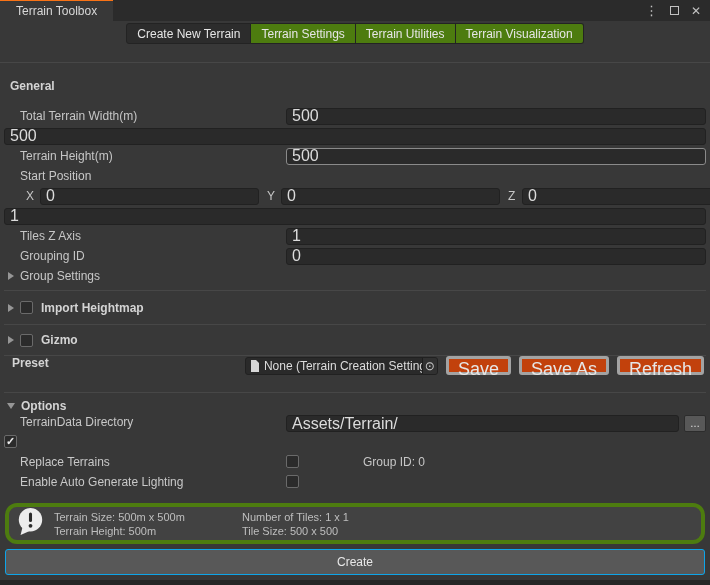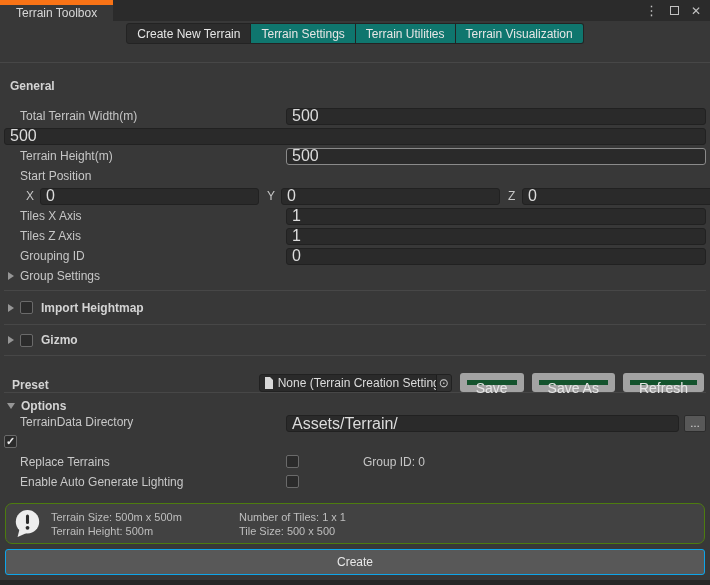--- a/index.html
+++ b/index.html
@@ -8,31 +8,31 @@
     background:#383838;
     font-family:"Liberation Sans", sans-serif;
     font-size:12px;
     color:#C8C8C8;
     position:relative;
   }
   
   .titlebar { height:21px; background:#2B2B2B; display:flex; align-items:stretch; }
   .title-tab {
     background:#383838; padding:0 16px; display:flex; align-items:center;
-    color:#D8D8D8; border-top:5px solid #f97316;
+    color:#D8D8D8; border-top:1px solid #f97316;
   }
   .win-icons { margin-left:auto; display:flex; align-items:center; gap:12px; padding-right:9px; color:#C2C2C2; }
   .menu-dots { font-size:13px; line-height:1; cursor:default; }
   .max-box { width:9px; height:9px; border:1.5px solid #C2C2C2; display:inline-block; }
   .close-x { font-size:12px; line-height:1; }
   
   .toolbar { height:42px; display:flex; justify-content:center; align-items:flex-start; border-bottom:1px solid #474747; padding-top:2px; }
   .seg {
     height:21px; display:flex; align-items:center; padding:0 10px;
-    background:#0f766e; border:1px solid #232323; border-left-width:0;
+    background:#4d7c0f; border:1px solid #232323; border-left-width:0;
     color:#E6E6E6; cursor:pointer; white-space:nowrap;
   }
   .seg:first-child { border-left-width:1px; border-radius:3px 0 0 3px; }
   .seg:last-child { border-radius:0 3px 3px 0; }
   .seg.selected { background:#2C2C2C; }
   
   .content { padding:0 4px; }
   .section-header { font-weight:bold; color:#D4D4D4; margin:16px 0 12px 6px; height:15px; }
   .frow { display:flex; align-items:center; height:20px; }
   .frow .lbl { width:282px; padding-left:16px; color:#C6C6C6; white-space:nowrap; overflow:hidden; }
@@ -53,43 +53,43 @@
   .sep { height:1px; background:#474747; margin-top:4px; }
   .toggle-section { height:34px; display:flex; align-items:center; border-bottom:1px solid #474747; }
   .toggle-section.h31 { height:31px; }
   .checkbox {
     width:13px; height:13px; background:#2B2B2B; border:1px solid #6A6A6A; border-radius:2px;
     display:inline-flex; align-items:center; justify-content:center; cursor:pointer; flex:none;
   }
   .checkbox.checked::after { content:"✓"; color:#ECECEC; font-size:11px; font-weight:bold; line-height:1; }
   .bold-lbl { font-weight:bold; color:#D4D4D4; margin-left:8px; }
   
-  .preset-block { height:37px; display:flex; align-items:flex-end; border-bottom:1px solid #474747; padding:0 2px; }
+  .preset-block { height:37px; display:flex; align-items:flex-start; border-bottom:1px solid #474747; padding:0 2px; }
   .preset-lbl { font-weight:bold; color:#D4D4D4; margin-left:6px; }
   .preset-right { margin-left:auto; display:flex; align-items:center; gap:8px; }
   .objfield {
     width:193px; height:18px; background:#2A2A2A; border:1px solid #212121; border-radius:3px;
     display:flex; align-items:center; padding:0 0 0 4px; cursor:pointer; overflow:hidden;
   }
   .obj-text { flex:1; min-width:0; white-space:nowrap; overflow:hidden; color:#DCDCDC; margin-left:4px; }
   .obj-picker { flex:none; width:15px; height:100%; display:flex; align-items:center; justify-content:center; color:#C8C8C8; font-size:12px; border-left:1px solid #1E1E1E; background:#313131; }
   .ubtn {
-    height:19px; background:#14532d; border:7px solid #a3a3a3; border-radius:3px;
-    color:#E6E6E6; font-family:"Liberation Sans", sans-serif; font-size:14px; padding:0 9px; cursor:pointer; white-space:nowrap;
+    height:19px; background:#c2410c; border:3px solid #a3a3a3; border-radius:3px;
+    color:#E6E6E6; font-family:"Liberation Sans", sans-serif; font-size:18px; padding:0 9px; cursor:pointer; white-space:nowrap;
   }
   
   .opt-header { display:flex; align-items:center; height:22px; padding-top:4px; cursor:pointer; }
   .opt-row { display:flex; height:20px; }
   .opt-row .lbl { width:282px; padding-left:16px; white-space:nowrap; }
   .browse-btn { width:22px; height:17px; margin-left:5px; background:#585858; border:1px solid #2C2C2C; border-radius:2px; color:#E6E6E6; font-size:10px; line-height:1; cursor:pointer; }
   .groupid { margin-left:64px; color:#C6C6C6; }
   
   .infobox {
-    margin:8px 1px 0 1px; height:41px; background:#424242; border:1px solid #4d7c0f; border-radius:7px;
-    display:flex; align-items:center; padding:0 8px; gap:10px;
+    margin:8px 1px 0 1px; height:41px; background:#424242; border:4px solid #4d7c0f; border-radius:12px;
+    display:flex; padding:0 8px; gap:10px;
   }
   .info-icon { flex:none; width:27px; height:29px; }
   .info-col { display:flex; flex-direction:column; justify-content:center; gap:2px; font-size:11px; color:#BEBEBE; }
   .info-col.c1 { width:178px; }
   
   .create-btn {
     display:block; margin:5px auto 0 auto; width:700px; height:26px;
     background:#585858; border:1px solid #0ea5e9; border-radius:3px;
     color:#E8E8E8; font-family:"Liberation Sans", sans-serif; font-size:12px; cursor:pointer;
   }
@@ -144,21 +144,20 @@
       <span class="axl">Y</span>
       <input class="tinput" value="0" style="">
     </div>
     <div class="axis">
       <span class="axl">Z</span>
       <input class="tinput" value="0" style="">
     </div>
   </div>
 
   <div class="frow">
-    <span class="lbl">Tiles X Axis</span>
     <input class="tinput" value="1" style="">
   </div>
   <div class="frow">
     <span class="lbl">Tiles Z Axis</span>
     <input class="tinput" value="1" style="">
   </div>
   <div class="frow">
     <span class="lbl">Grouping ID</span>
     <input class="tinput" value="0" style="">
   </div>

